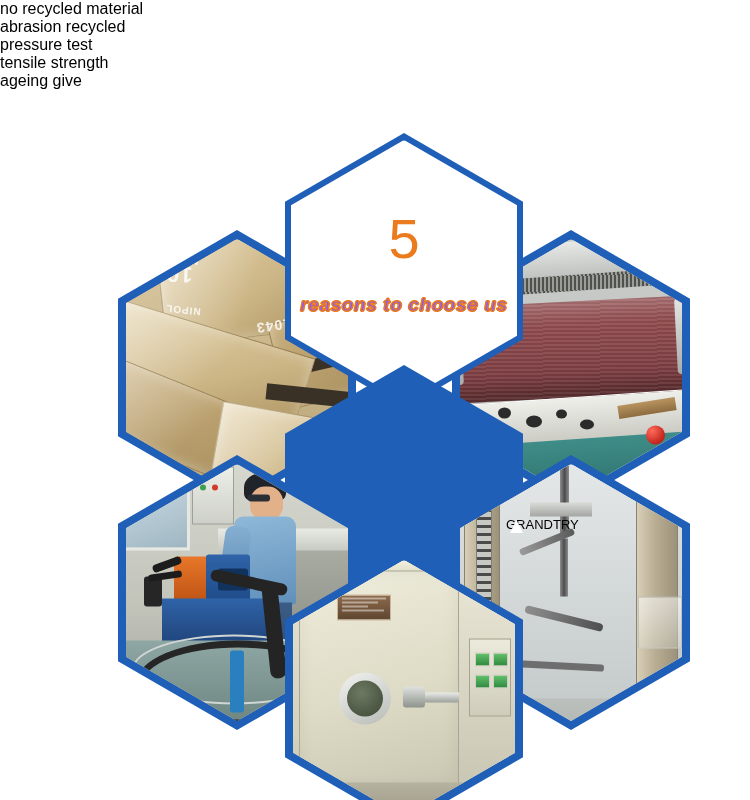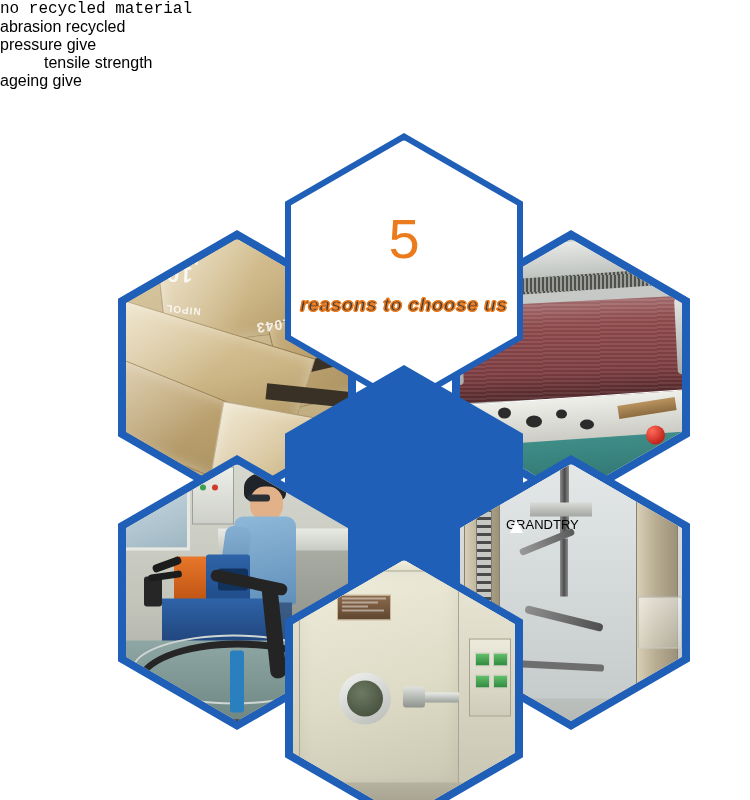--- a/index.html
+++ b/index.html
@@ -83,21 +83,21 @@
   }
   #reasons-caption {
     position: absolute;
     left: 0;
     top: 59%;
     width: 100%;
     text-align: center;
     font-size: 19px;
     font-style: italic;
     font-weight: bold;
-    color: #404040;
+    color: #8b5cf6;
     letter-spacing: 0.6px;
     -webkit-text-stroke: 1.1px #ec7b1d;
     text-shadow:
       -1px 0 #ec7b1d, 1px 0 #ec7b1d,
       0 -1px #ec7b1d, 0 1px #ec7b1d;
     white-space: nowrap;
   }
 
   
   .scene { position: absolute; left: 0; top: 0; width: 100%; height: 100%; }
@@ -448,21 +448,21 @@
         <div class="p gbtn" style="left:200px; top:92px; width:13px; height:12px;"></div>
         <div class="p gbtn" style="left:182px; top:114px; width:13px; height:12px;"></div>
         <div class="p gbtn" style="left:200px; top:114px; width:13px; height:12px;"></div>
         <div class="p floor" style="left:0; top:222px; width:222px; height:40px;"></div>
       </div>
     </div>
   </div>
 
 </div>
 
-<div class="hexlabel" style="left:8px; top:202px;font-family:Liberation Mono, monospace;">no recycled material</div>
+<div class="hexlabel" style="left:8px; top:202px;">no recycled material</div>
 
 <div class="hexlabel" style="left:534px; top:202px;">abrasion recycled</div>
 
-<div class="hexlabel" style="left:10px; top:655px;">pressure give</div>
-
-<div class="hexlabel" style="left:563px; top:655px;padding-left:44px;">tensile strength</div>
+<div class="hexlabel" style="left:10px; top:655px;">pressure test</div>
+
+<div class="hexlabel" style="left:563px; top:655px;">tensile strength</div>
 
 <div class="hexlabel" style="left:303px; top:758px;">ageing give</div>
 
 </body></html>

